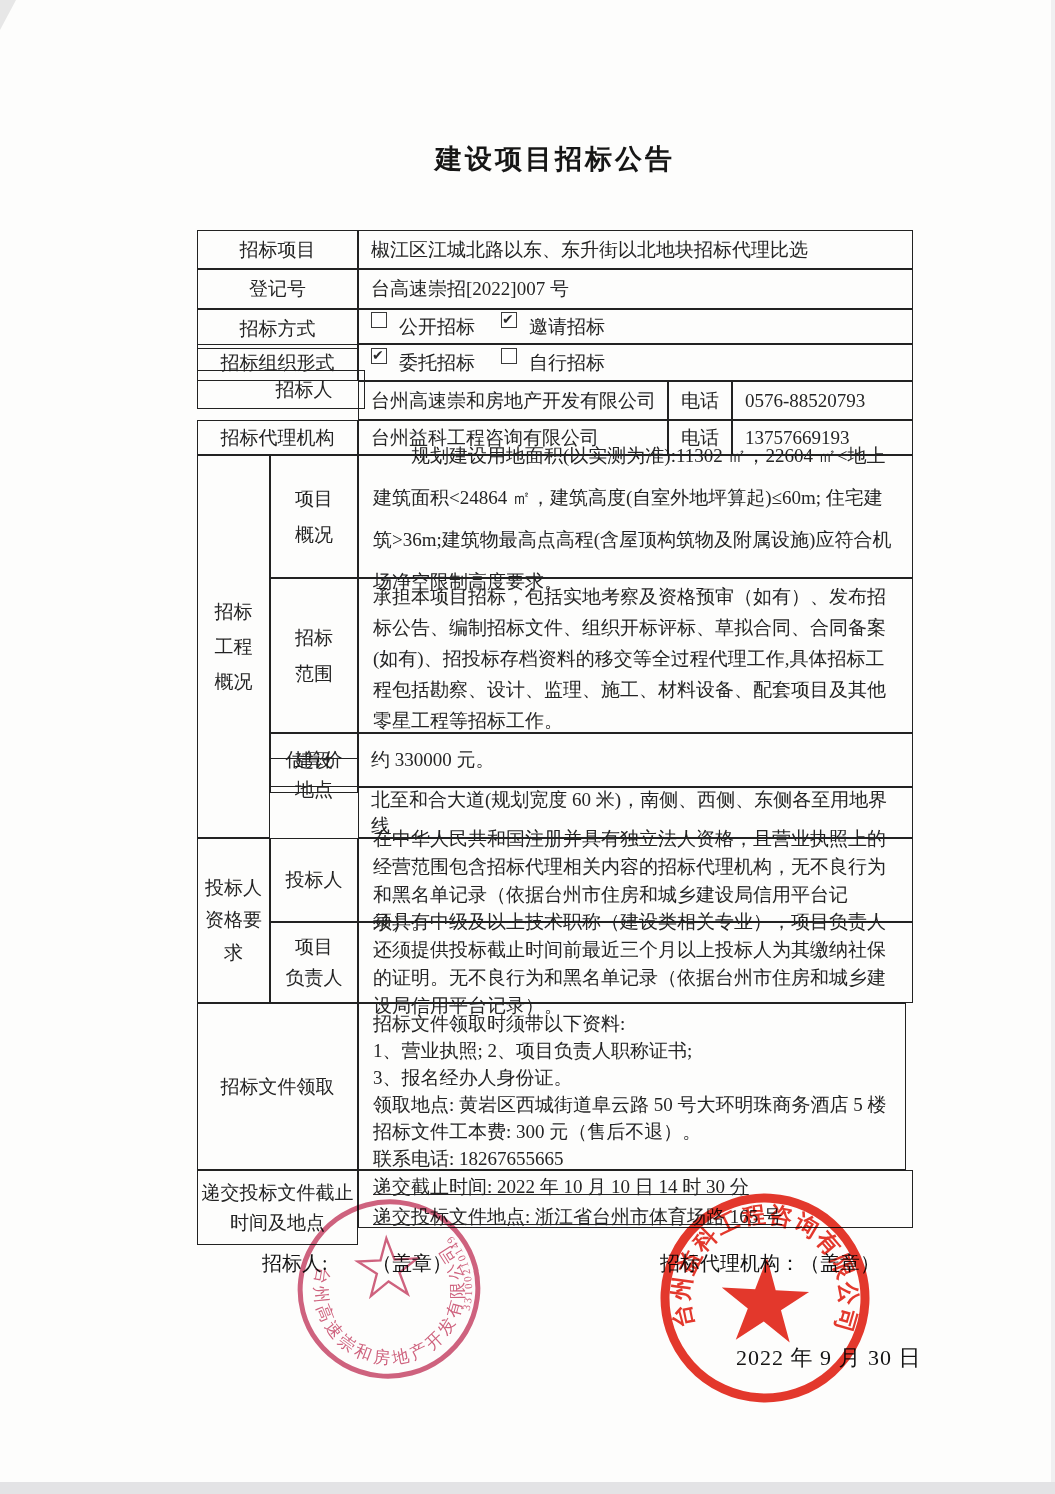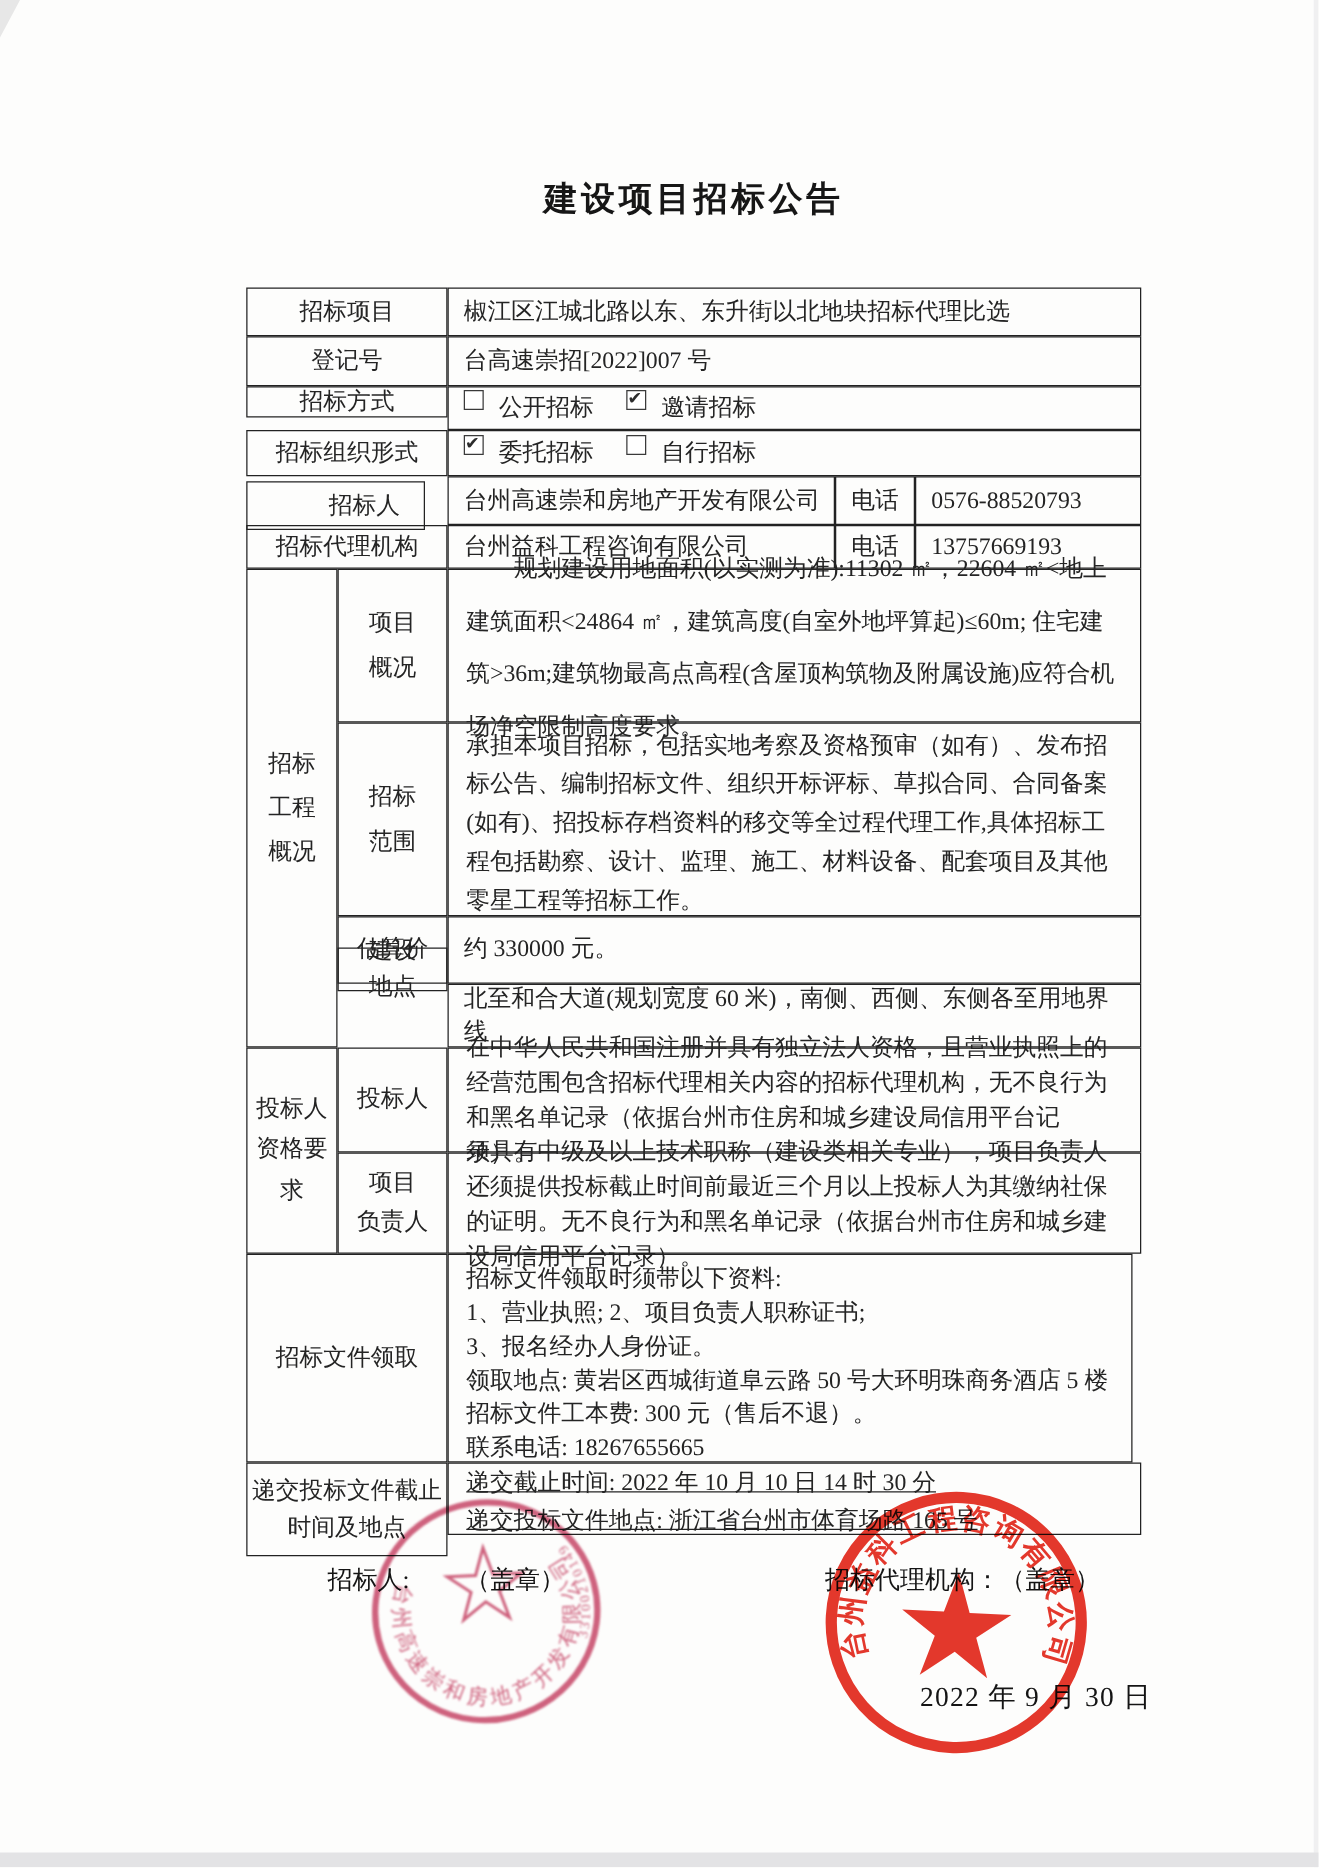--- a/index.html
+++ b/index.html
@@ -80,21 +80,21 @@
       <span>椒江区江城北路以东、东升街以北地块招标代理比选</span>
     </div>
 
   <div class="cell lab" style="left:197px;top:269px;width:161px;height:40px;">
       <span>登记号</span>
     </div>
   <div class="cell val" style="left:358px;top:269px;width:555px;height:40px;">
       <span>台高速崇招[2022]007 号</span>
     </div>
 
-  <div class="cell lab" style="left:197px;top:309px;width:161px;height:25px;">
+  <div class="cell lab" style="left:197px;top:309px;width:161px;height:40px;">
       <span>招标方式</span>
     </div>
   <div class="cell val" style="left:358px;top:309px;width:555px;height:35px;">
     <span class="cb">
         <span class="tick"></span>
       </span>
     <span class="cb-label">公开招标</span>
     <span class="cb">
         <span class="tick">✔</span>
       </span>
@@ -108,21 +108,21 @@
     <span class="cb">
         <span class="tick">✔</span>
       </span>
     <span class="cb-label">委托招标</span>
     <span class="cb">
         <span class="tick"></span>
       </span>
     <span class="cb-label">自行招标</span>
   </div>
 
-  <div class="cell lab" style="left:197px;top:385px;width:143px;height:39px;padding-left:46px;">
+  <div class="cell lab" style="left:197px;top:370px;width:168px;height:39px;padding-left:46px;">
       <span>招标人</span>
     </div>
   <div class="cell val" style="left:358px;top:381px;width:310px;height:39px;">
       <span>台州高速崇和房地产开发有限公司</span>
     </div>
   <div class="cell lab" style="left:668px;top:381px;width:64px;height:39px;">
       <span>电话</span>
     </div>
   <div class="cell val" style="left:732px;top:381px;width:181px;height:39px;">
       <span>0576-88520793</span>

